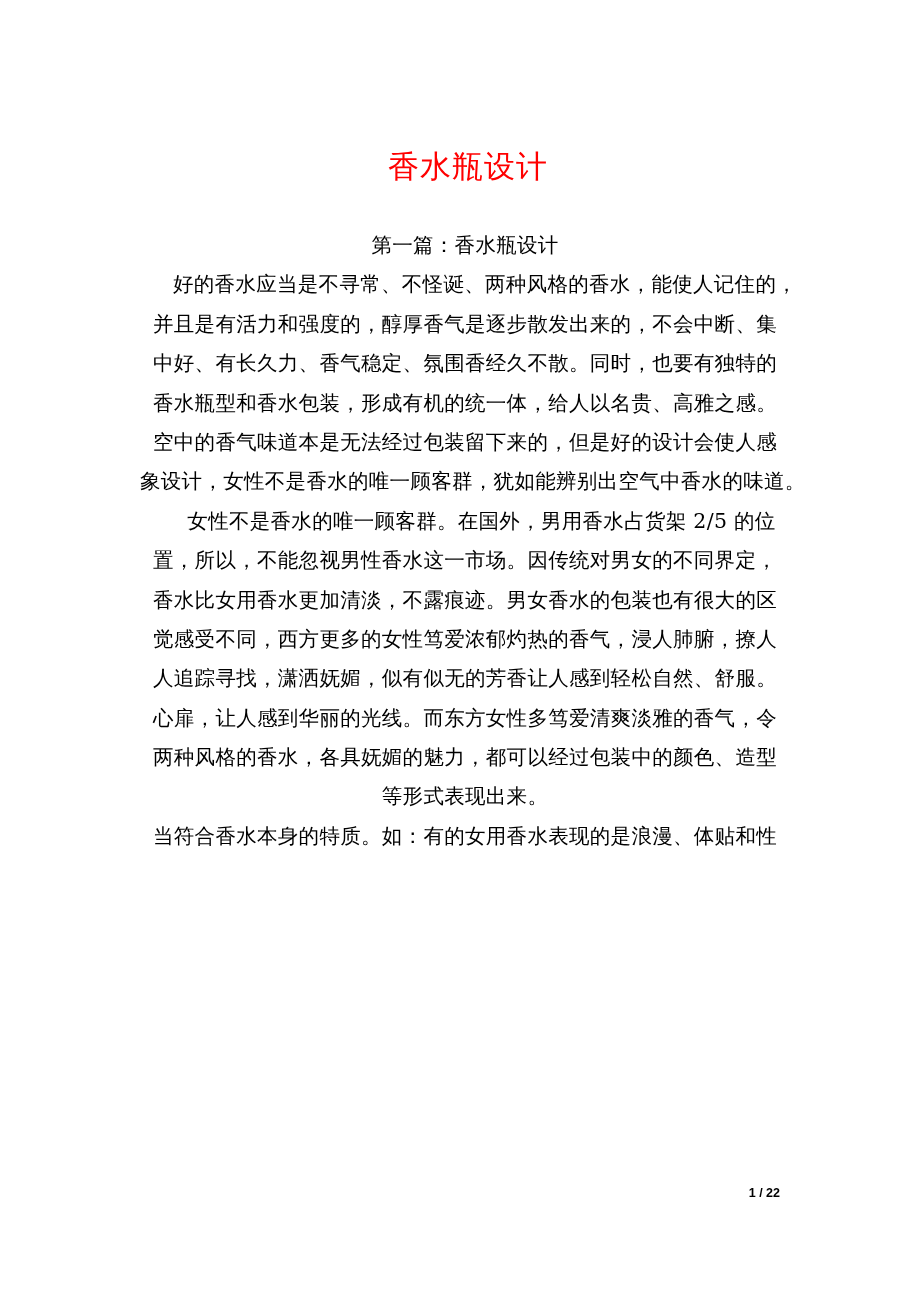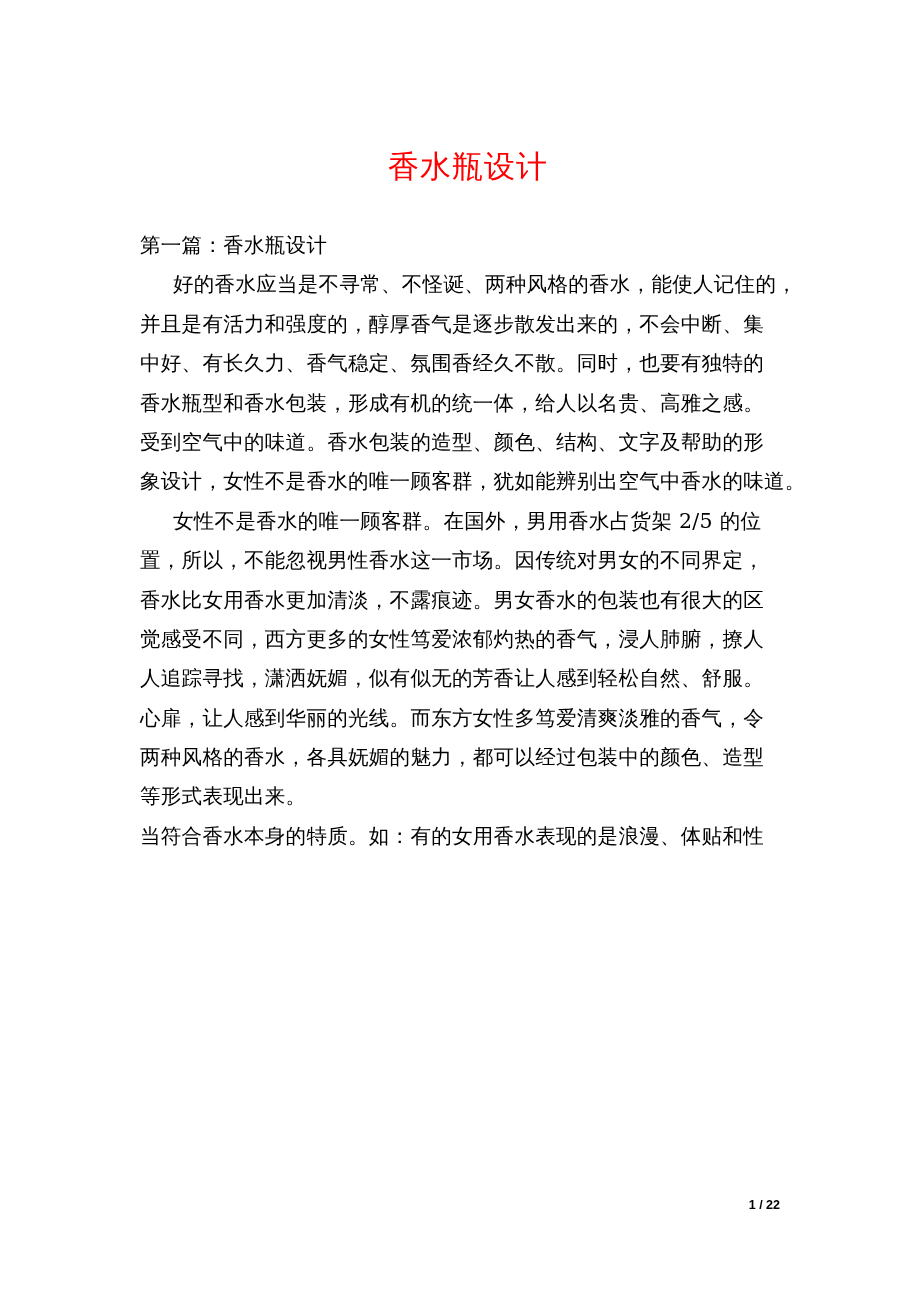--- a/index.html
+++ b/index.html
@@ -31,54 +31,54 @@
       font-size: 31px;
       line-height: 46px;
       color: #ff0000;
       letter-spacing: 1px;
     }
     .body-text {
       position: absolute;
       left: 140px;
       width: 650px;
       top: 226px;
+      text-align: center;
     }
     .line {
       display: block;
       height: 39.4px;
       line-height: 39.4px;
       font-size: 20.5px;
       white-space: nowrap;
       letter-spacing: 0.3px;
     }
     .indent { padding-left: 33px; }
     .footer {
       position: absolute;
       right: 140px;
       top: 1186px;
       font-family: "Liberation Sans", "DejaVu Sans", sans-serif;
       font-weight: bold;
       font-size: 12.5px;
       color: #000000;
-      margin-top: 12px;
     }
   </style>
 </head>
 <body>
 
 <div class="page">
   <div class="title">香水瓶设计</div>
 
   <div class="body-text">
     <span class="line">第一篇：香水瓶设计</span>
     <span class="line indent">好的香水应当是不寻常、不怪诞、两种风格的香水，能使人记住的，</span>
     <span class="line">并且是有活力和强度的，醇厚香气是逐步散发出来的，不会中断、集</span>
     <span class="line">中好、有长久力、香气稳定、氛围香经久不散。同时，也要有独特的</span>
     <span class="line">香水瓶型和香水包装，形成有机的统一体，给人以名贵、高雅之感。</span>
-    <span class="line">受到空气中的味道。香水包装的造型、颜色、结构、文字及帮助的形</span>
+    <span class="line">空中的香气味道本是无法经过包装留下来的，但是好的设计会使人感</span>
     <span class="line">象设计，女性不是香水的唯一顾客群，犹如能辨别出空气中香水的味道。</span>
     <span class="line indent">女性不是香水的唯一顾客群。在国外，男用香水占货架 2/5 的位</span>
     <span class="line">置，所以，不能忽视男性香水这一市场。因传统对男女的不同界定，</span>
     <span class="line">香水比女用香水更加清淡，不露痕迹。男女香水的包装也有很大的区</span>
     <span class="line">觉感受不同，西方更多的女性笃爱浓郁灼热的香气，浸人肺腑，撩人</span>
     <span class="line">人追踪寻找，潇洒妩媚，似有似无的芳香让人感到轻松自然、舒服。</span>
     <span class="line">心扉，让人感到华丽的光线。而东方女性多笃爱清爽淡雅的香气，令</span>
     <span class="line">两种风格的香水，各具妩媚的魅力，都可以经过包装中的颜色、造型</span>
     <span class="line">等形式表现出来。</span>
     <span class="line">当符合香水本身的特质。如：有的女用香水表现的是浪漫、体贴和性</span>

